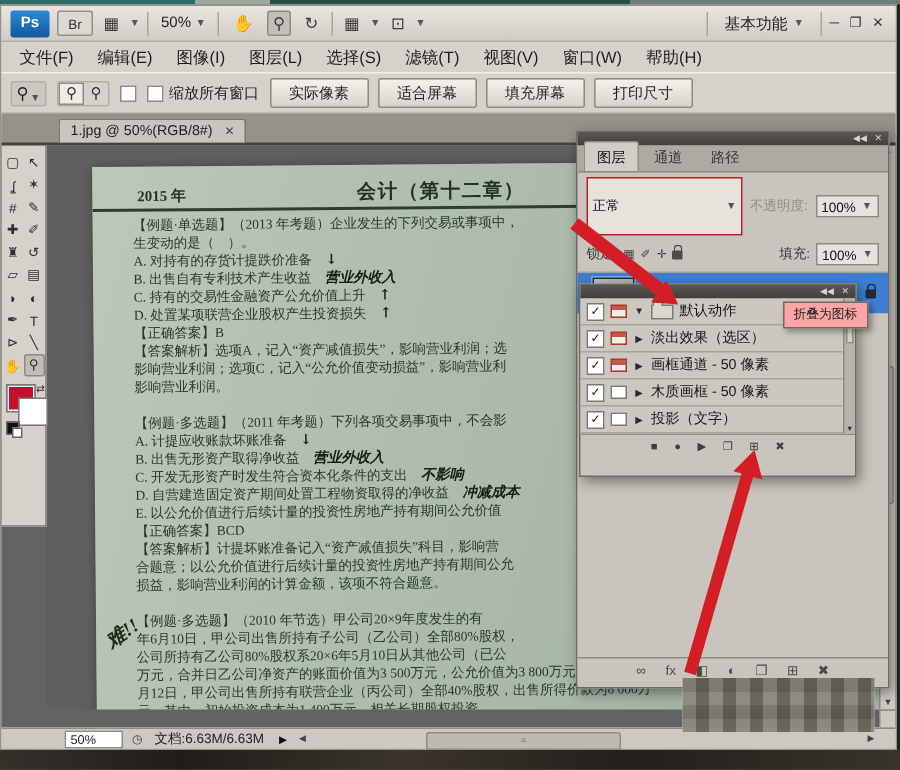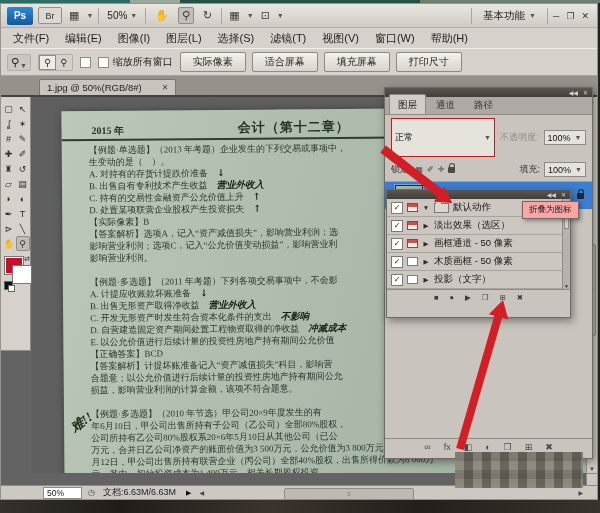--- a/index.html
+++ b/index.html
@@ -43,21 +43,21 @@
   .opt-zoombtn{font-size:10px;padding:1px 4px;color:#333;}
   .opt-zoombtn.pressed{border:1px solid #8f8b84;background:#efece6;}
   .opt-check{display:flex;align-items:center;gap:4px;}
   .opt-box{width:9px;height:9px;border:1px solid #8f8b84;background:#fff;}
   .opt-btn{border:1px solid #8f8b84;border-radius:2px;background:linear-gradient(#f4f1eb,#d8d4cd);
            padding:2px 12px;font-size:10px;color:#1e1e1e;}
   
   .tabstrip{position:absolute;top:72px;left:0;right:0;height:21px;background:#96928b;
             border-bottom:2px solid #45413d;display:flex;align-items:flex-end;padding-left:38px;box-sizing:border-box;}
   .doctab{background:#c9c5be;border:1px solid #7b776f;border-bottom:none;border-radius:2px 2px 0 0;
-          font-size:9.5px;color:#1e1e1e;padding:2px 7px;display:flex;gap:20px;align-items:center;}
+          font-size:9.5px;color:#1e1e1e;padding:2px 7px;display:flex;gap:8px;align-items:center;}
   .doctab .x{font-size:8px;color:#444;}
   
   .workarea{position:absolute;top:93px;left:0;right:0;bottom:14px;background:#636363;overflow:hidden;}
   
   .toolbar{position:absolute;left:0;top:0;width:30px;height:254px;background:#d6d2cb;
            border-right:1px solid #8f8b84;border-bottom:1px solid #8f8b84;box-sizing:border-box;padding-top:4px;}
   .tools{display:grid;grid-template-columns:14px 14px;justify-content:center;}
   .tool{height:13px;display:grid;place-items:center;font-size:9px;color:#2e2e2e;border:1px solid transparent;}
   .tool[data-sel="true"]{border:1px solid #8f8b84;background:#c1bdb6;border-radius:2px;}
   .swatches{position:relative;margin:6px 2px 0 3px;height:34px;}
@@ -262,21 +262,21 @@
             <div class="doc-line"><span>生变动的是（　）。</span><span class="doc-hand"></span></div>
 
             <div class="doc-line"><span>A. 对持有的存货计提跌价准备</span><span class="doc-hand">↓</span></div>
 
             <div class="doc-line"><span>B. 出售自有专利技术产生收益</span><span class="doc-hand">营业外收入</span></div>
 
             <div class="doc-line"><span>C. 持有的交易性金融资产公允价值上升</span><span class="doc-hand">↑</span></div>
 
             <div class="doc-line"><span>D. 处置某项联营企业股权产生投资损失</span><span class="doc-hand">↑</span></div>
 
-            <div class="doc-line"><span>【实际像素】B</span><span class="doc-hand"></span></div>
+            <div class="doc-line"><span>【正确答案】B</span><span class="doc-hand"></span></div>
 
             <div class="doc-line"><span>【答案解析】选项A，记入“资产减值损失”，影响营业利润；选</span><span class="doc-hand"></span></div>
 
             <div class="doc-line"><span>影响营业利润；选项C，记入“公允价值变动损益”，影响营业利</span><span class="doc-hand"></span></div>
 
             <div class="doc-line"><span>影响营业利润。</span><span class="doc-hand"></span></div>
 
             <div class="doc-line"><span></span><span class="doc-hand"></span></div>
 
             <div class="doc-line"><span>【例题·多选题】（2011 年考题）下列各项交易事项中，不会影</span><span class="doc-hand"></span></div>

